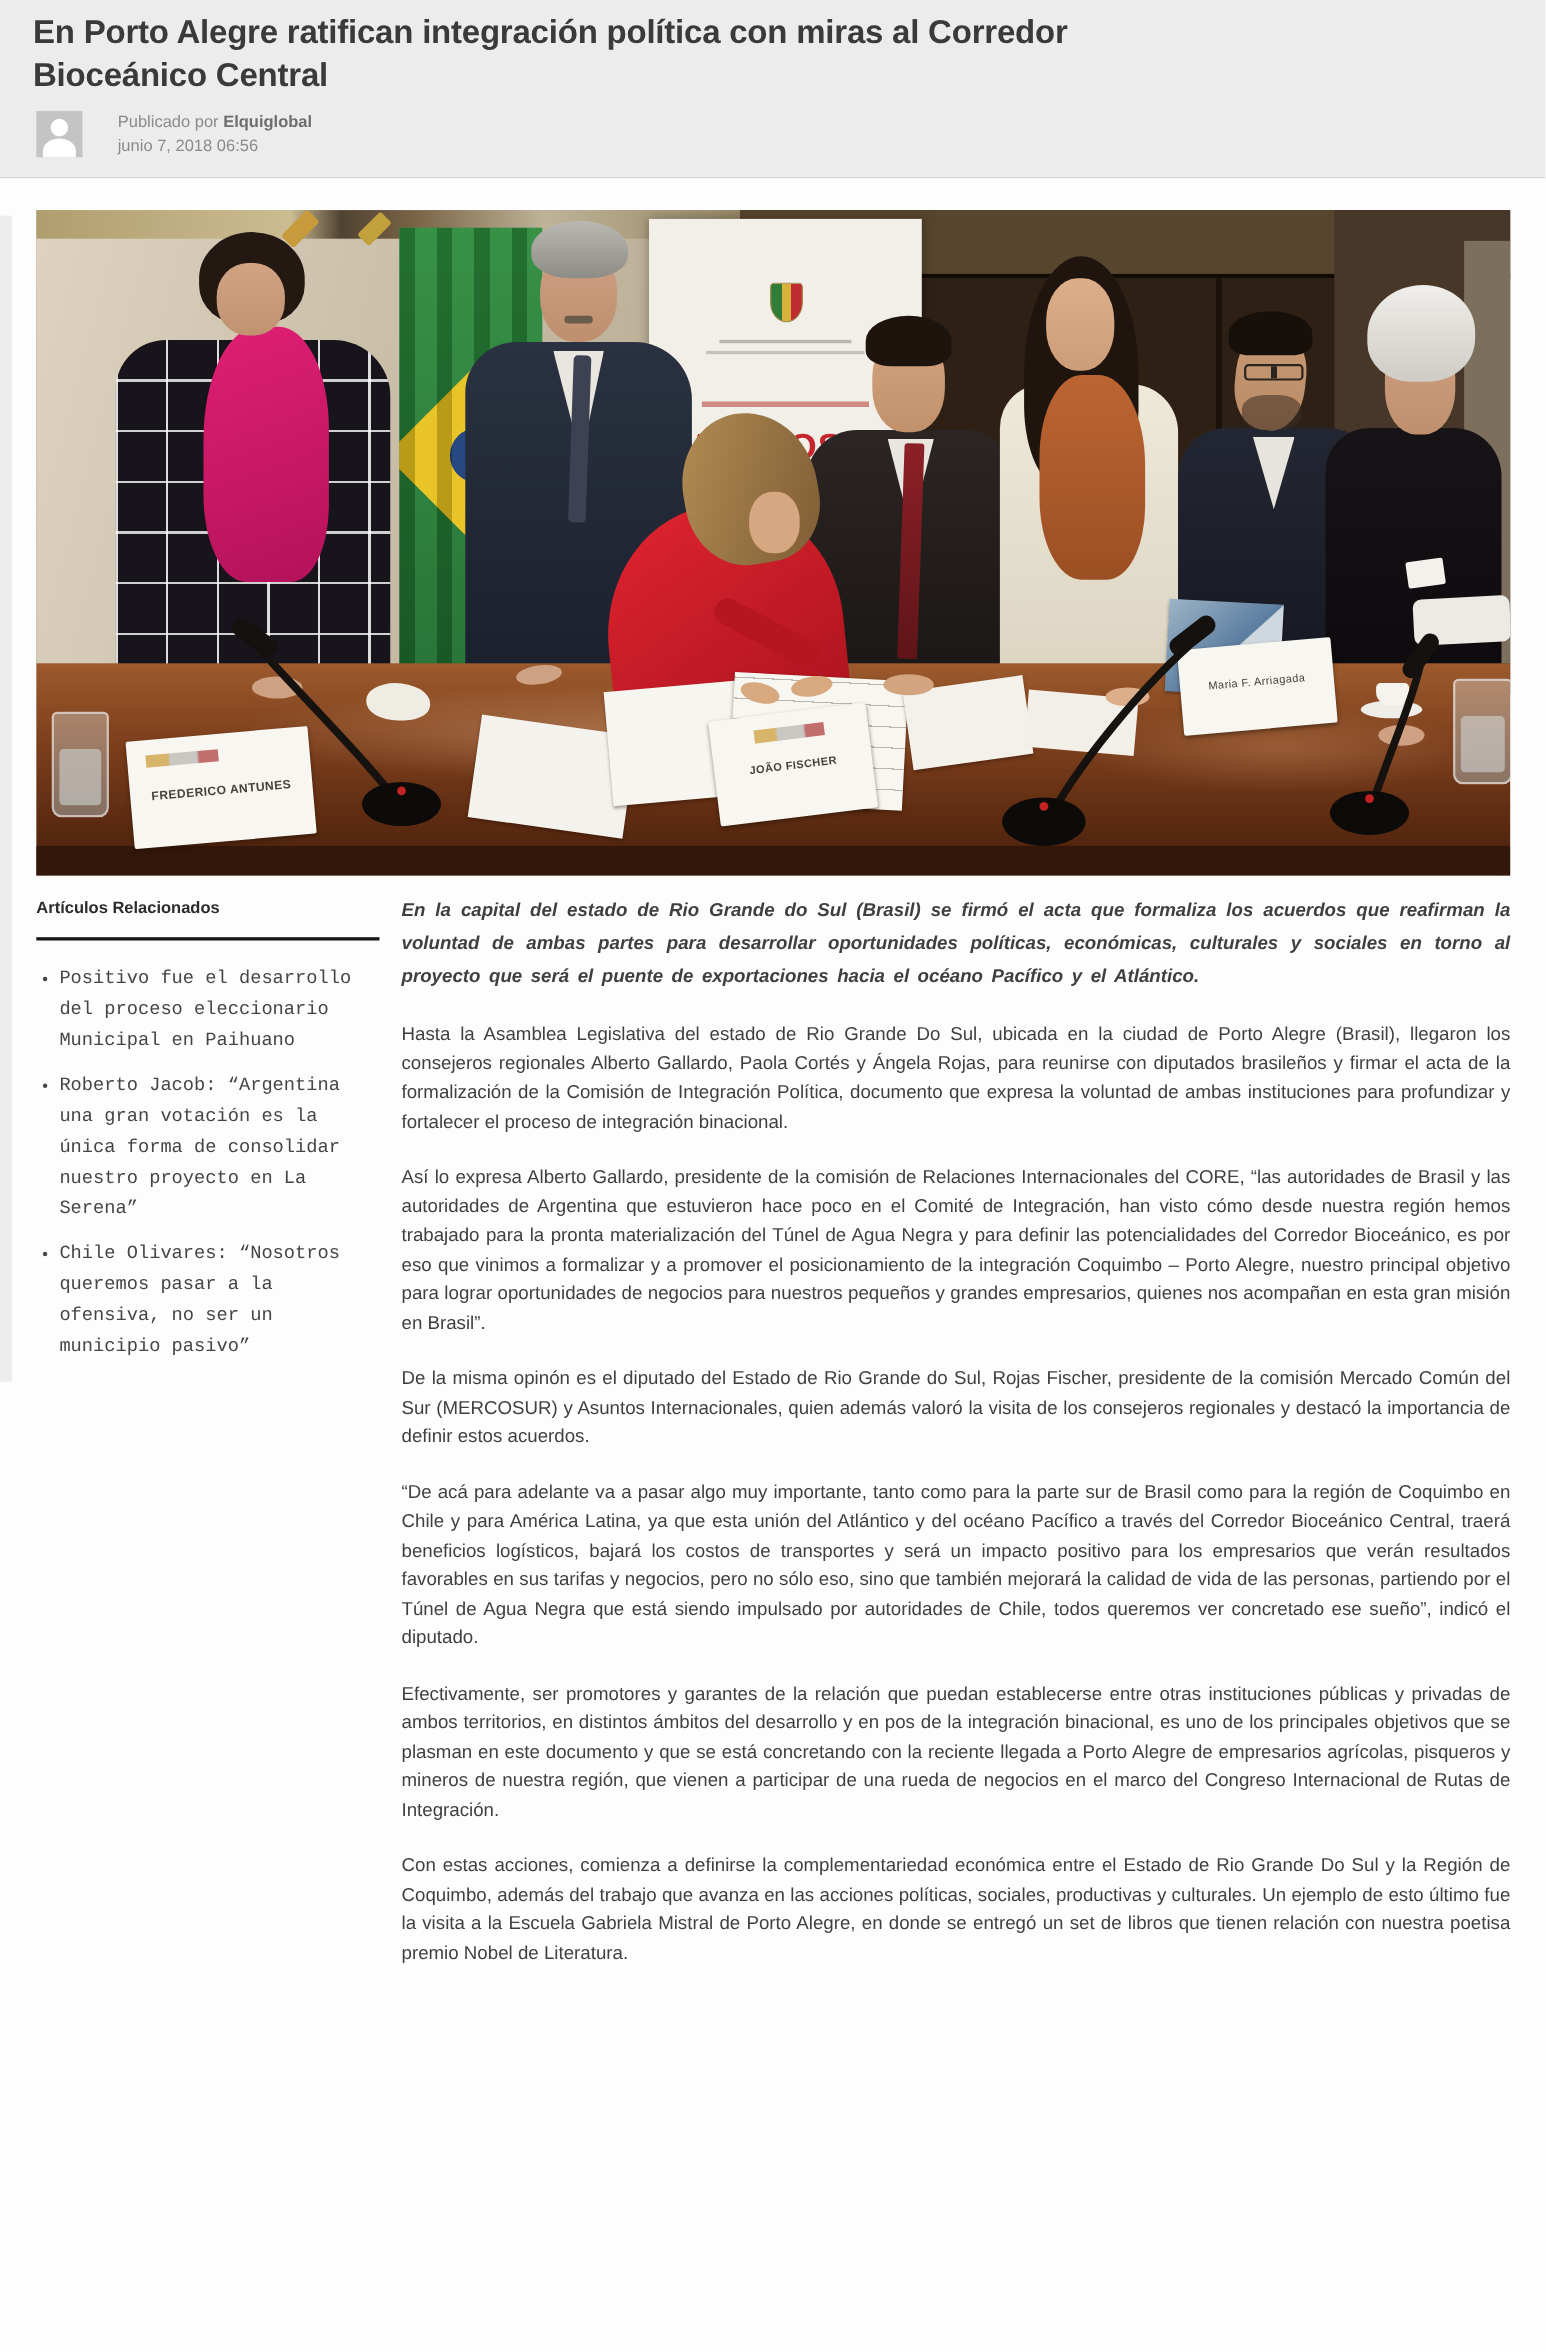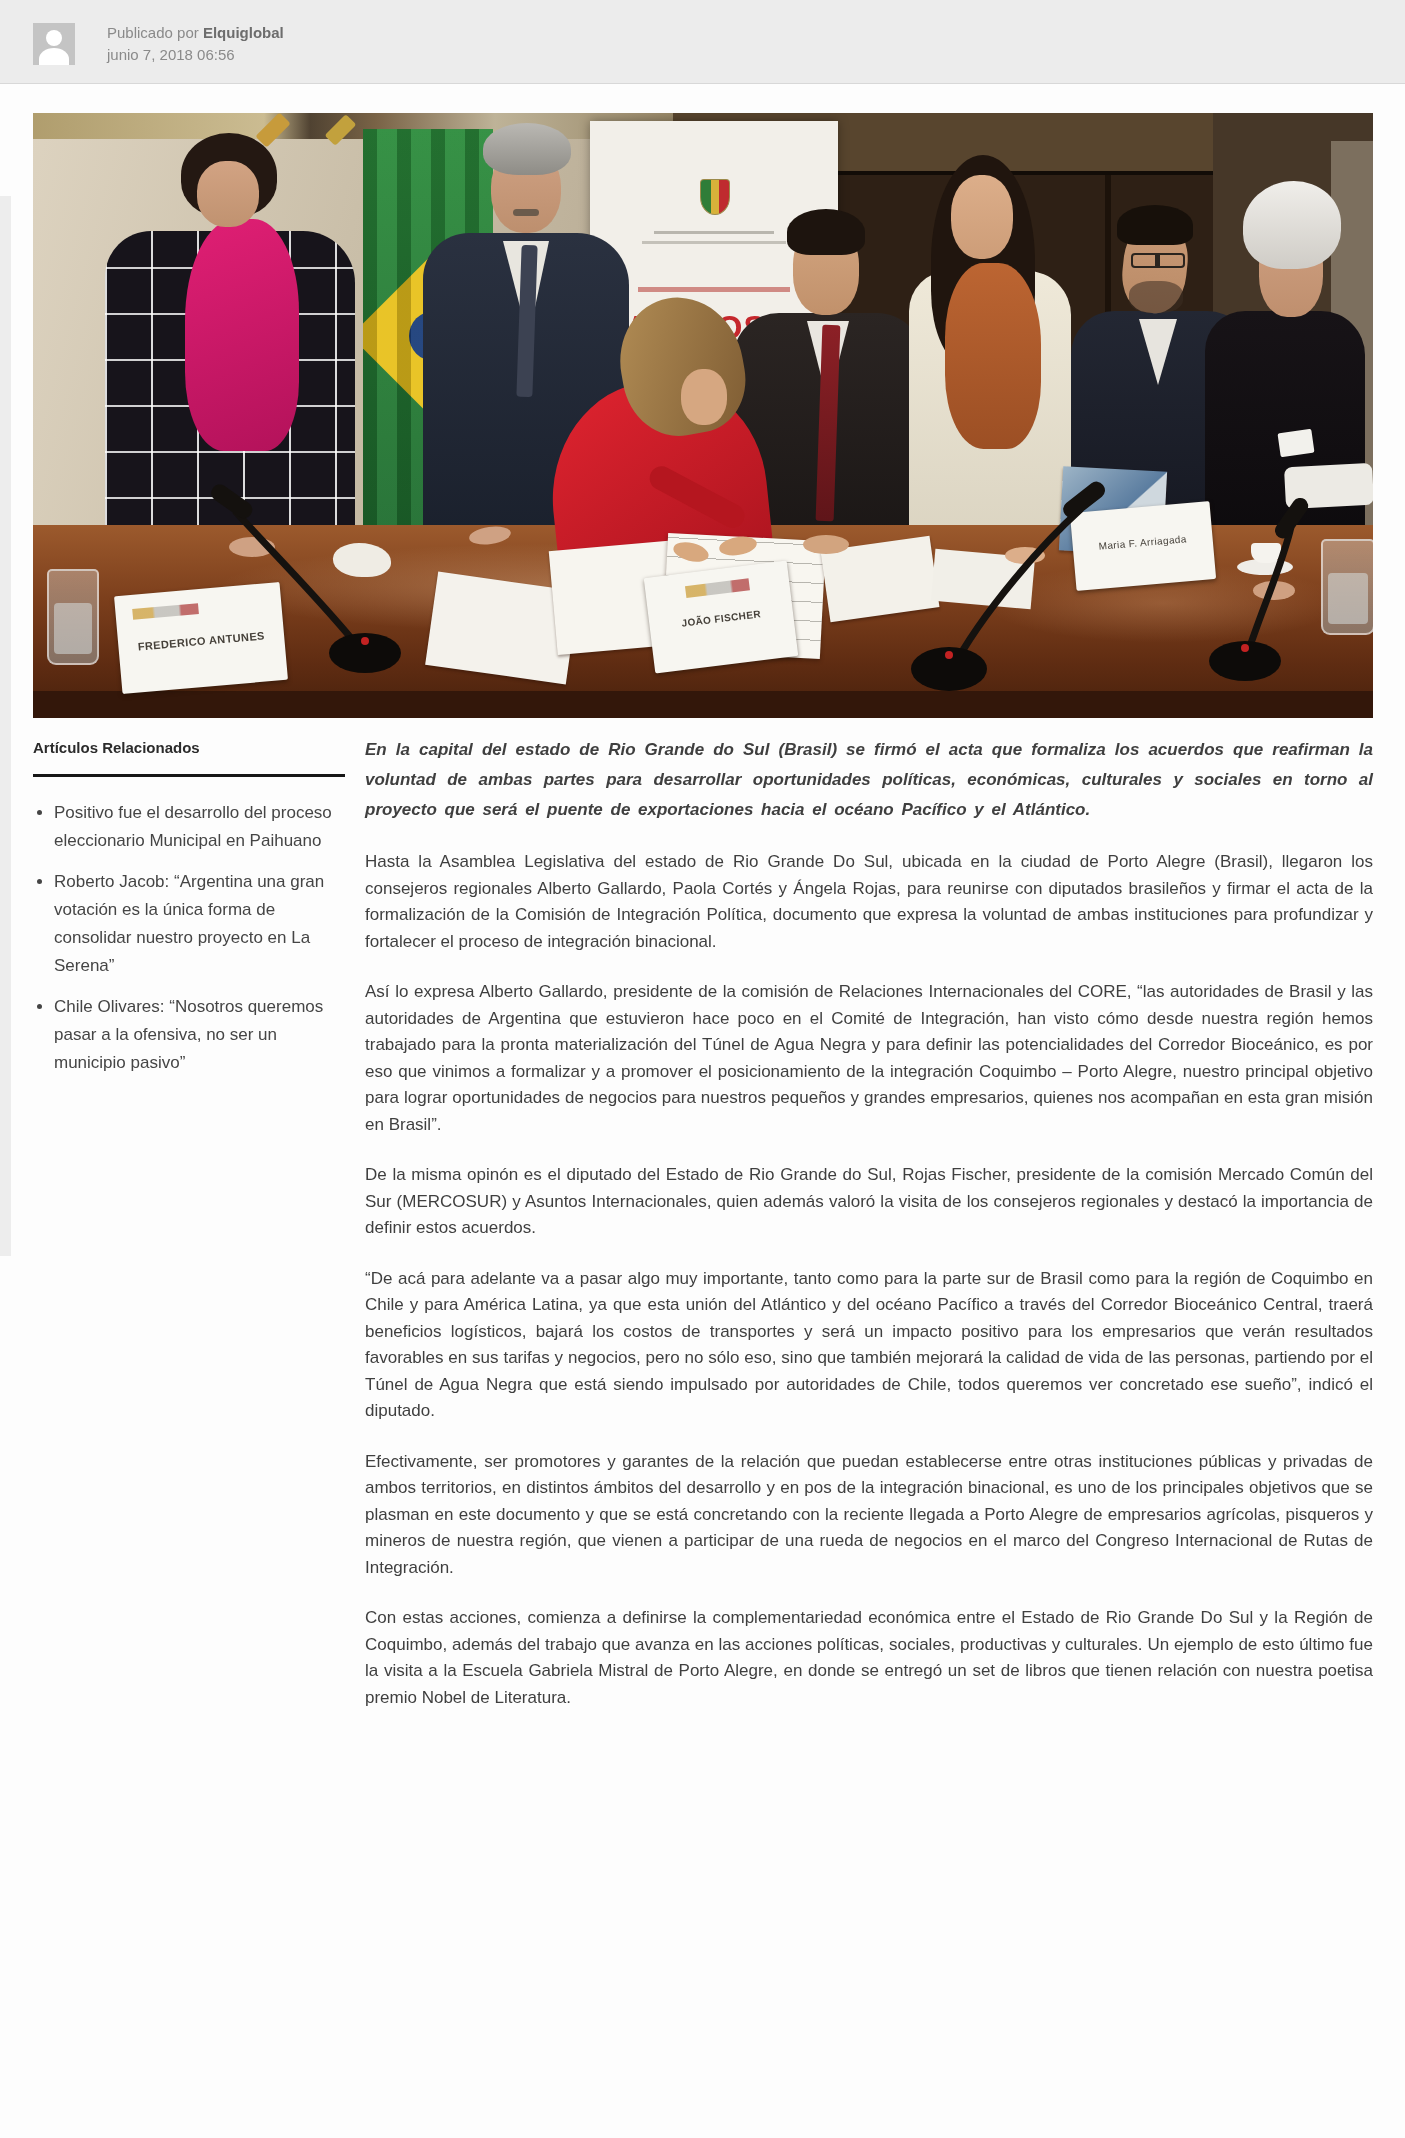--- a/index.html
+++ b/index.html
@@ -18,41 +18,42 @@
 
   
   .page-edge-left{position:absolute;left:0;top:196px;width:11px;height:1060px;background:#ededed;}
   .content{padding:0 32px 0 33px;}
   .photo{position:relative;width:1340px;height:605px;margin:29px 0 0 0;background:#c9bfad;overflow:hidden;box-shadow:inset 0 0 28px rgba(40,28,14,.25);}
   .columns{display:flex;margin-top:17px;align-items:flex-start;}
   .sidebar{width:312px;flex:none;}
   .related-heading{margin:0;font-size:15px;line-height:26px;font-weight:700;color:#2b2b2b;}
   .heading-rule{border:none;border-top:3px solid #171717;margin:13px 0 0 0;}
   .related-list{margin:22px 0 0 0;padding:0 0 0 21px;}
-  .related-list li{font-size:17px;line-height:28px;color:#454545;margin-bottom:13px;cursor:pointer;}
+  .related-list li{font-size:17px;line-height:28px;color:#454545;margin-bottom:13px;cursor:pointer;font-family:Liberation Mono, monospace;}
   .article-body{flex:1;margin-left:20px;}
   .article-body p{margin:0 0 24px 0;font-size:17px;line-height:26.5px;color:#3f3f3f;text-align:justify;}
   .article-body p.lead{font-weight:700;font-style:italic;line-height:30px;word-spacing:3px;}
 
   
   .ph *{position:absolute;}
   .placard{background:#f7f6f1;box-shadow:0 2px 4px rgba(30,15,5,.5);border-radius:2px;text-align:center;color:#46413a;overflow:hidden;}
   .placard .logo-bars{position:absolute;left:10%;top:14%;width:40%;height:12%;background:linear-gradient(90deg,#c9982e 0 30%,#b5b3ae 34% 70%,#a33 74% 100%);opacity:.7;}
   .placard .pl-name{position:absolute;left:0;right:0;font-weight:700;letter-spacing:.4px;}
   .banner-title-txt{width:100%;text-align:center;font-weight:700;color:#c5272c;letter-spacing:1px;}
   .banner-sub-txt{width:100%;text-align:center;color:#c5272c;}
   .glass{border:2px solid rgba(255,255,255,.55);background:linear-gradient(180deg,rgba(235,240,240,.35),rgba(170,180,180,.5));border-radius:5px 5px 9px 9px;}
   .glass:after{content:"";position:absolute;left:10%;top:35%;width:80%;height:55%;background:rgba(220,230,232,.5);border-radius:4px;}
 </style>
 </head>
 <body>
 
 <div class="page-edge-left"></div>
 
 <header class="article-header">
+  <h1 class="page-title">En Porto Alegre ratifican integración política con miras al Corredor Bioceánico Central</h1>
   <div class="byline">
     <div class="avatar">
       <span class="head"></span>
       <span class="shoulders"></span>
     </div>
     <div class="byline-text">
       <div>
         <span>Publicado por</span>
         <span class="author">Elquiglobal</span>
       </div>

